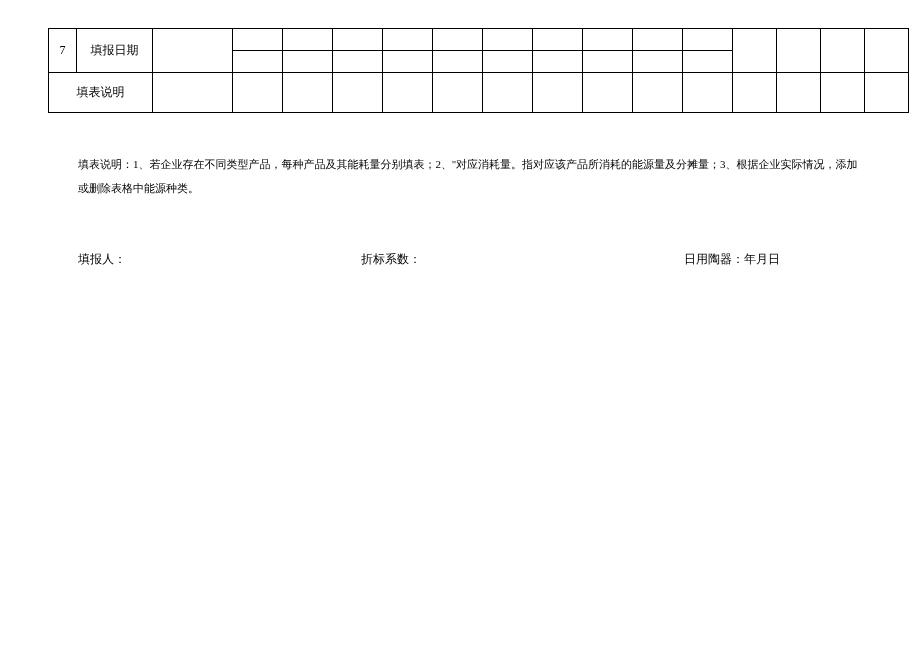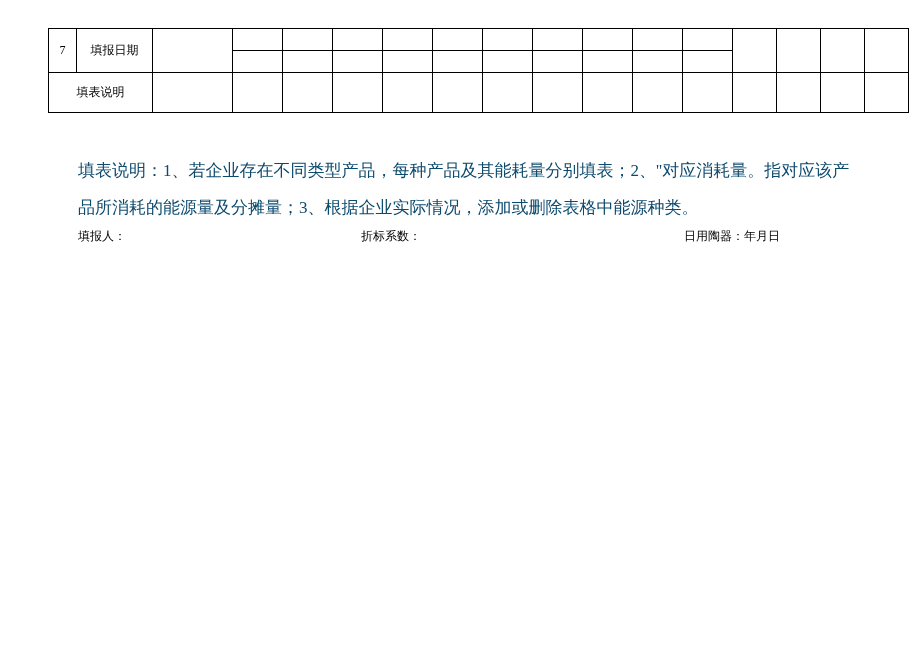--- a/index.html
+++ b/index.html
@@ -55,36 +55,37 @@
       height: 22px;
     }
     .row-total td {
       height: 40px;
     }
     .notes {
       position: absolute;
       top: 152px;
       left: 78px;
       width: 780px;
-      font-size: 17px;
+      font-size: 11px;
       line-height: 2.2;
-      color: #0c4a6e;
+      color: #000000;
     }
     .filler-row {
       position: absolute;
       top: 228px;
       left: 78px;
       width: 780px;
       font-size: 12px;
     }
     .filler-row span {
       display: inline-block;
     }
     .filler-person {
       width: 280px;
+      margin-top: 23px;
     }
     .filler-responsible {
       width: 320px;
     }
   </style>
 </head>
 <body>
 
 <div class="table-container">
   <table>

